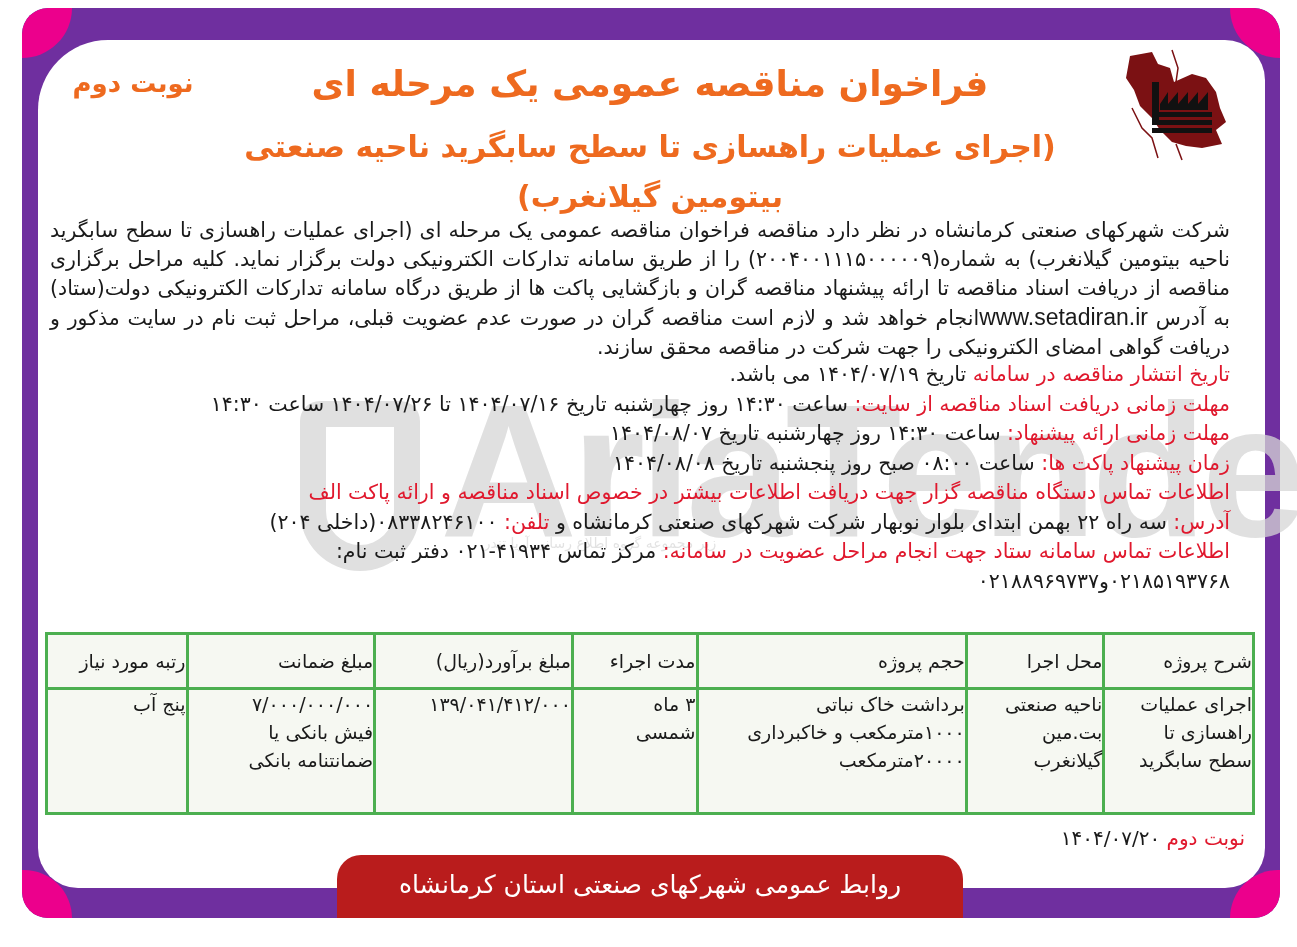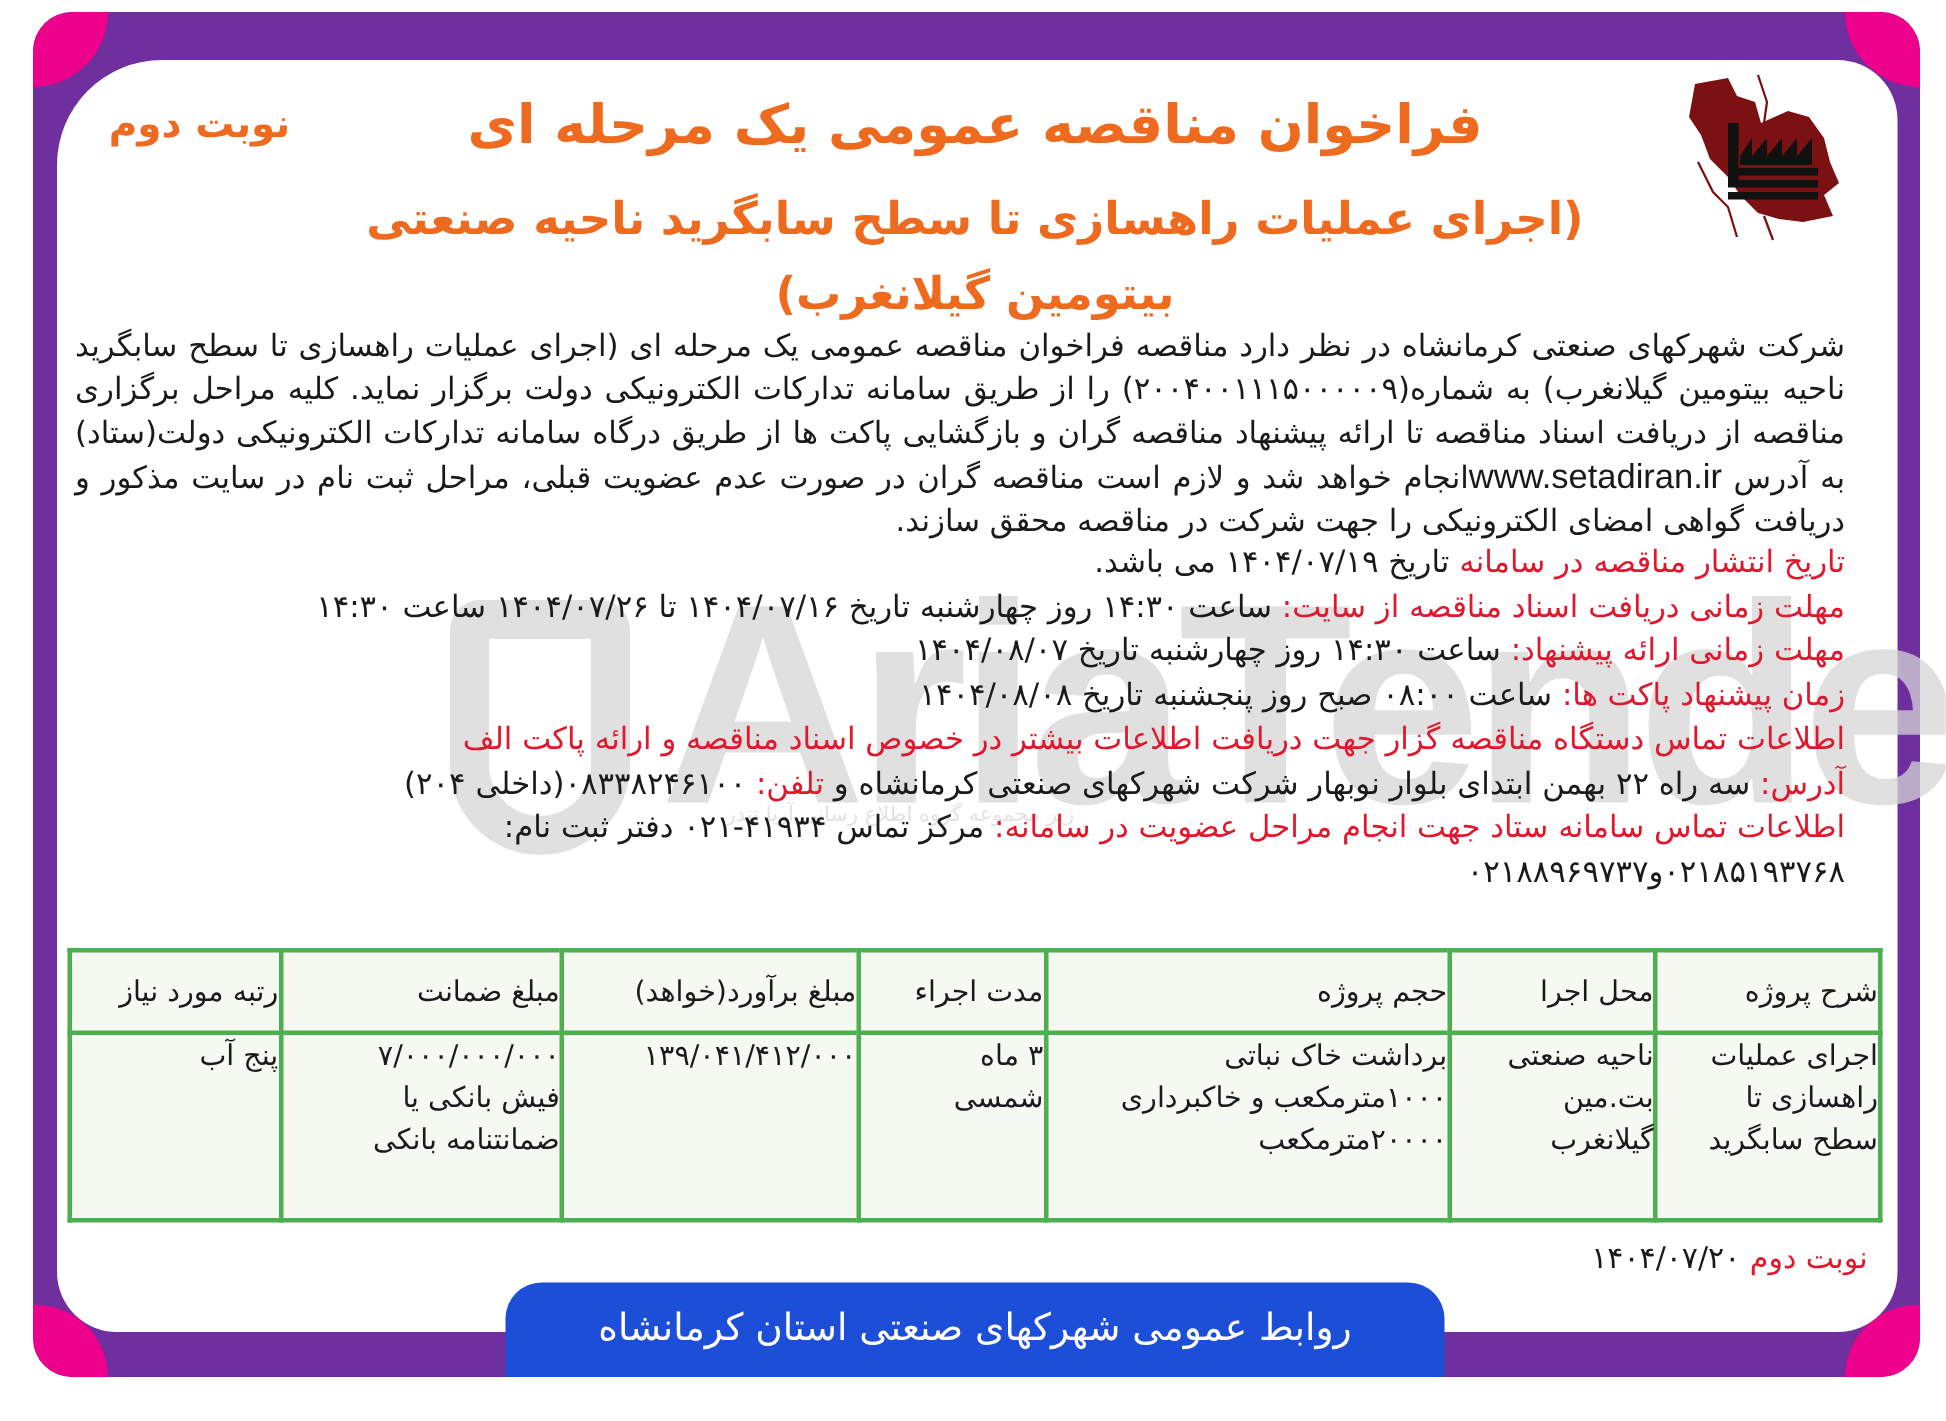--- a/index.html
+++ b/index.html
@@ -78,21 +78,21 @@
   table.tender td { vertical-align: top; }
   table.tender td .cl { display: block; }
 
   .footer-note {
     position: absolute; right: 52px; top: 826px; direction: rtl;
     font-size: 20px; color: #1a1a1a;
   }
 
   .bottom-tab {
     position: absolute; left: 337px; top: 855px; width: 626px; height: 63px;
-    background: #1d4ed8; border-radius: 24px 24px 0 0;
+    background: #b91c1c; border-radius: 24px 24px 0 0;
     color: #ffffff; text-align: center; font-size: 25px; line-height: 60px; direction: rtl;
   }
 </style>
 </head>
 <body>
 
 <div class="frame">
   <div class="corner tl"></div>
   <div class="corner tr"></div>
   <div class="corner bl"></div>
@@ -144,21 +144,21 @@
       <col style="width:198px">
       <col style="width:188px">
       <col style="width:141px">
   </colgroup>
   <thead>
     <tr>
       <th>شرح پروژه</th>
       <th>محل اجرا</th>
       <th>حجم پروژه</th>
       <th>مدت اجراء</th>
-      <th>مبلغ برآورد(خواهد)</th>
+      <th>مبلغ برآورد(ریال)</th>
       <th>مبلغ ضمانت</th>
       <th>رتبه مورد نیاز</th>
     </tr>
   </thead>
   <tbody>
     <tr>
       <td>
         <span class="cl">اجرای عملیات</span>
         <span class="cl">راهسازی تا</span>
         <span class="cl">سطح سابگرید</span>

